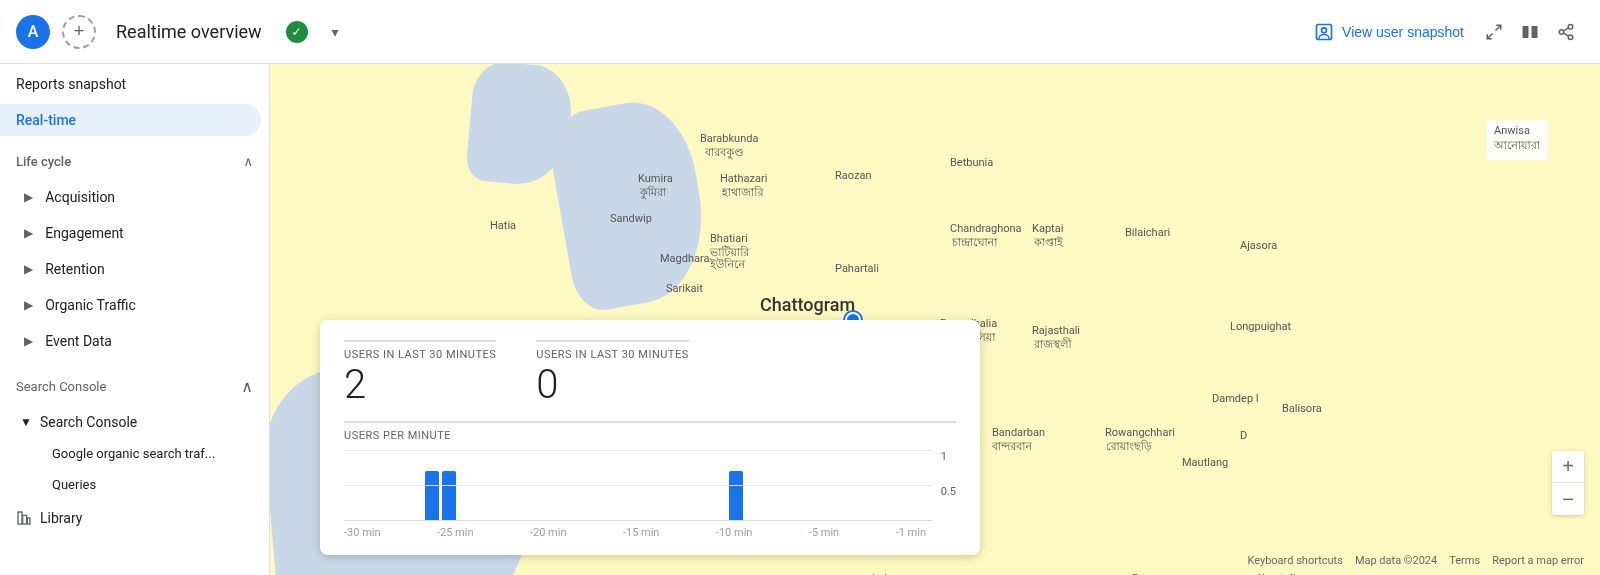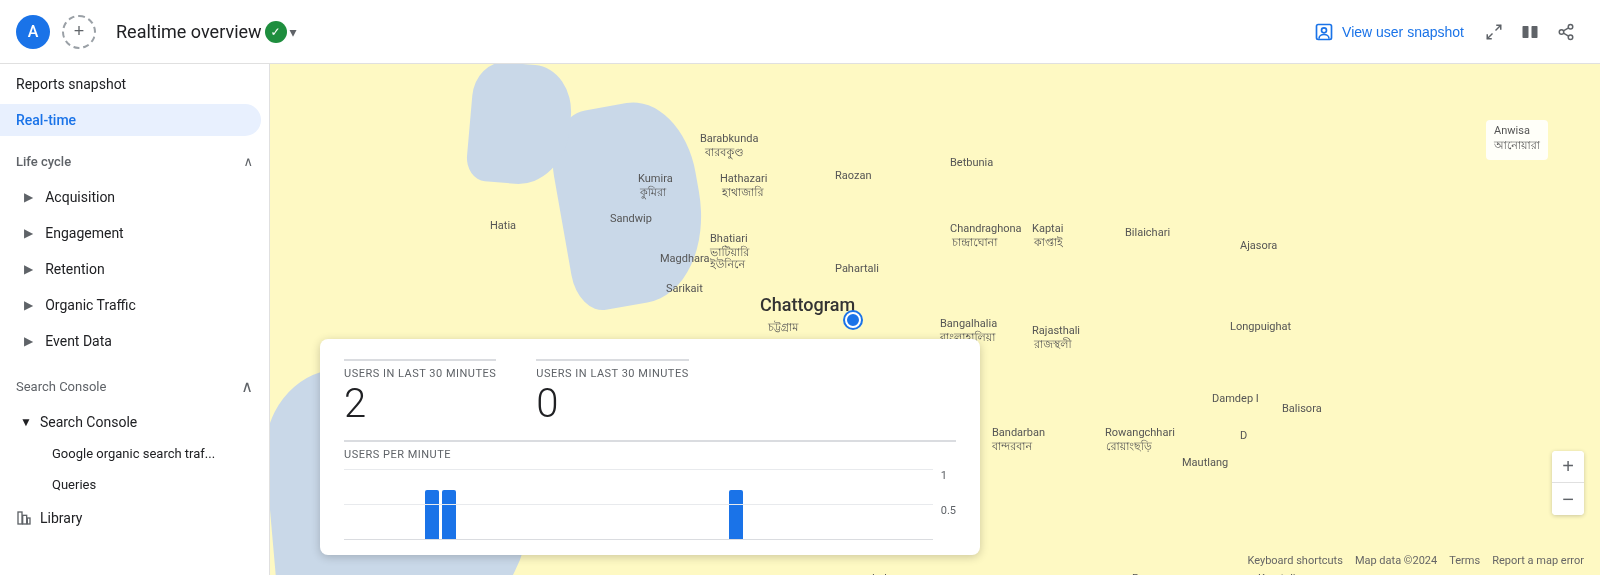--- a/index.html
+++ b/index.html
@@ -16,21 +16,21 @@
     .avatar-circle {
       width: 34px; height: 34px; border-radius: 50%; background: #1a73e8;
       color: #fff; display: flex; align-items: center; justify-content: center;
       font-size: 16px; font-weight: 500; flex-shrink: 0;
     }
     .add-btn {
       width: 34px; height: 34px; border-radius: 50%; border: 2px dashed #9aa0a6;
       background: transparent; display: flex; align-items: center; justify-content: center;
       cursor: pointer; color: #5f6368; font-size: 18px;
     }
-    .page-title-area { display: flex; align-items: center; gap: 3px; margin-left: 8px; }
+    .page-title-area { display: flex; align-items: center; gap: 24px; margin-left: 8px; }
     .page-title { font-size: 18px; font-weight: 400; color: #202124; }
     .status-check {
       width: 22px; height: 22px; border-radius: 50%; background: #1e8e3e;
       display: flex; align-items: center; justify-content: center; color: #fff; font-size: 12px;
     }
     .dropdown-arrow { color: #5f6368; font-size: 14px; cursor: pointer; }
     .header-right { display: flex; align-items: center; margin-left: auto; }
     .view-snapshot-btn {
       display: flex; align-items: center; gap: 8px; color: #1a73e8;
       font-size: 14px; cursor: pointer; border: none; background: none; padding: 8px 12px;
@@ -381,20 +381,29 @@
                   <div style="flex:1;height:2px;background:transparent;"></div>
                   <div style="flex:1;height:2px;background:transparent;"></div>
                 </div>
               </div>
               <div class="chart-y-labels">
                 <span class="chart-y-label">1</span>
                 <span class="chart-y-label">0.5</span>
                 <span class="chart-y-label"></span>
               </div>
             </div>
+            <div class="chart-x-labels">
+              <span class="chart-x-label">-30 min</span>
+              <span class="chart-x-label">-25 min</span>
+              <span class="chart-x-label">-20 min</span>
+              <span class="chart-x-label">-15 min</span>
+              <span class="chart-x-label">-10 min</span>
+              <span class="chart-x-label">-5 min</span>
+              <span class="chart-x-label">-1 min</span>
+            </div>
           </div>
         </div>
 
         <div class="zoom-controls">
           <button class="zoom-btn">+</button>
           <button class="zoom-btn">−</button>
         </div>
 
         <div class="map-footer">
           <span>Keyboard shortcuts</span>

